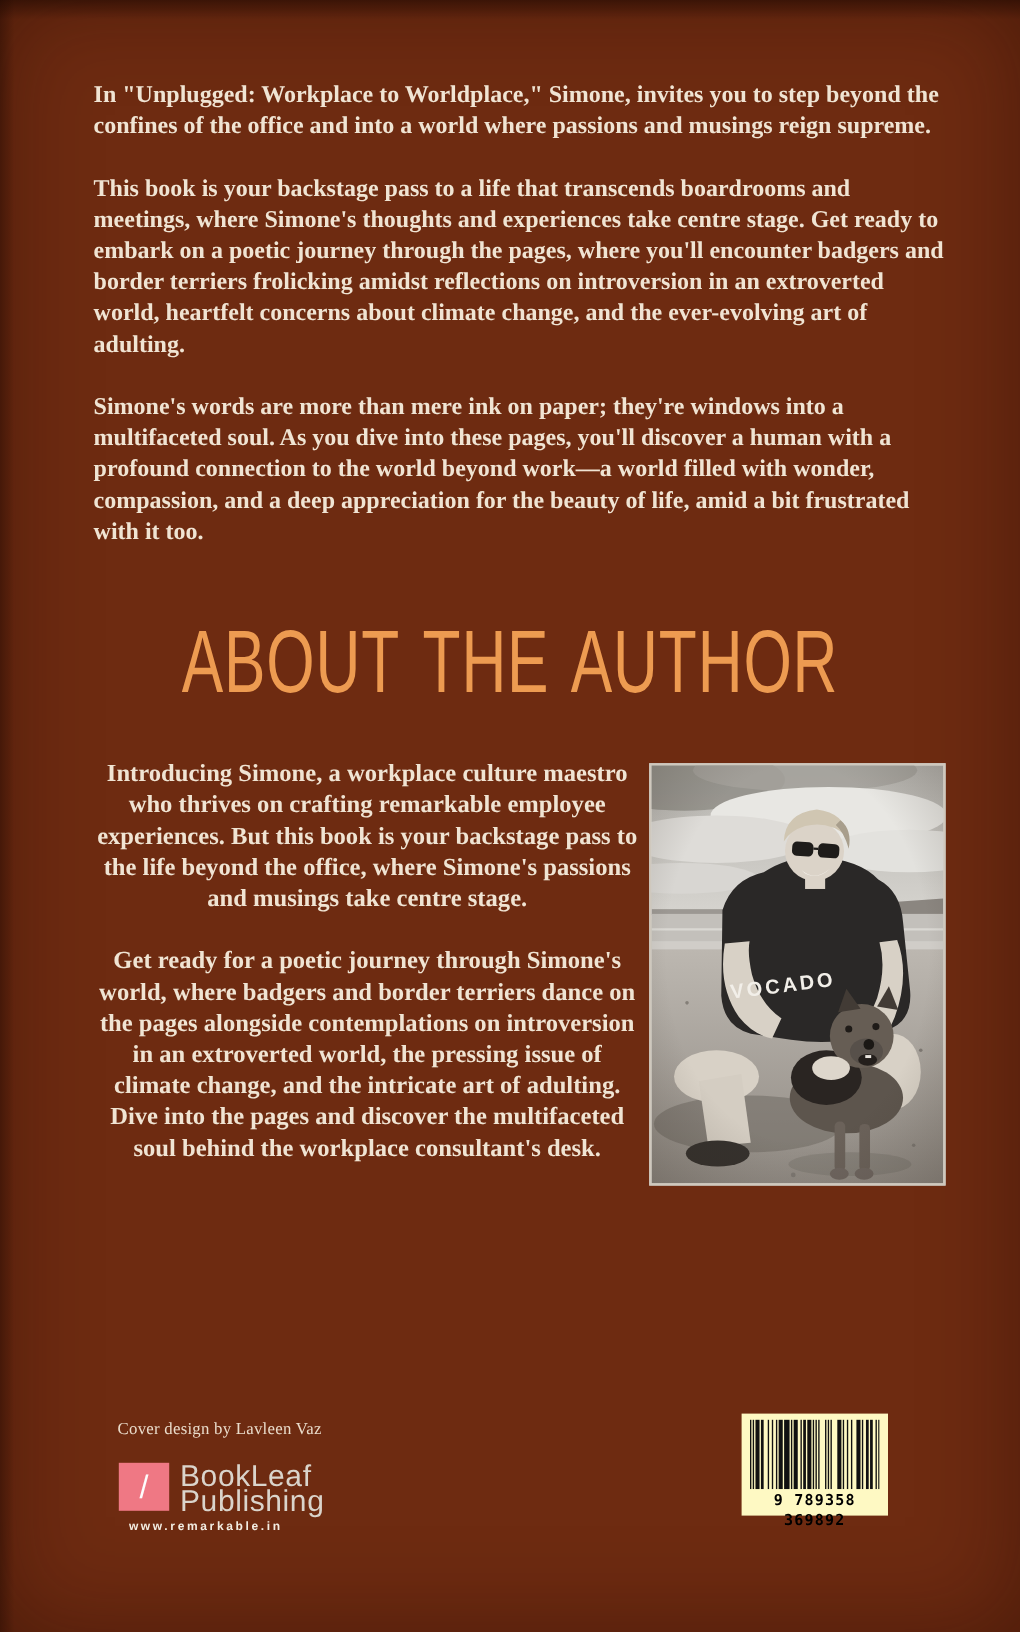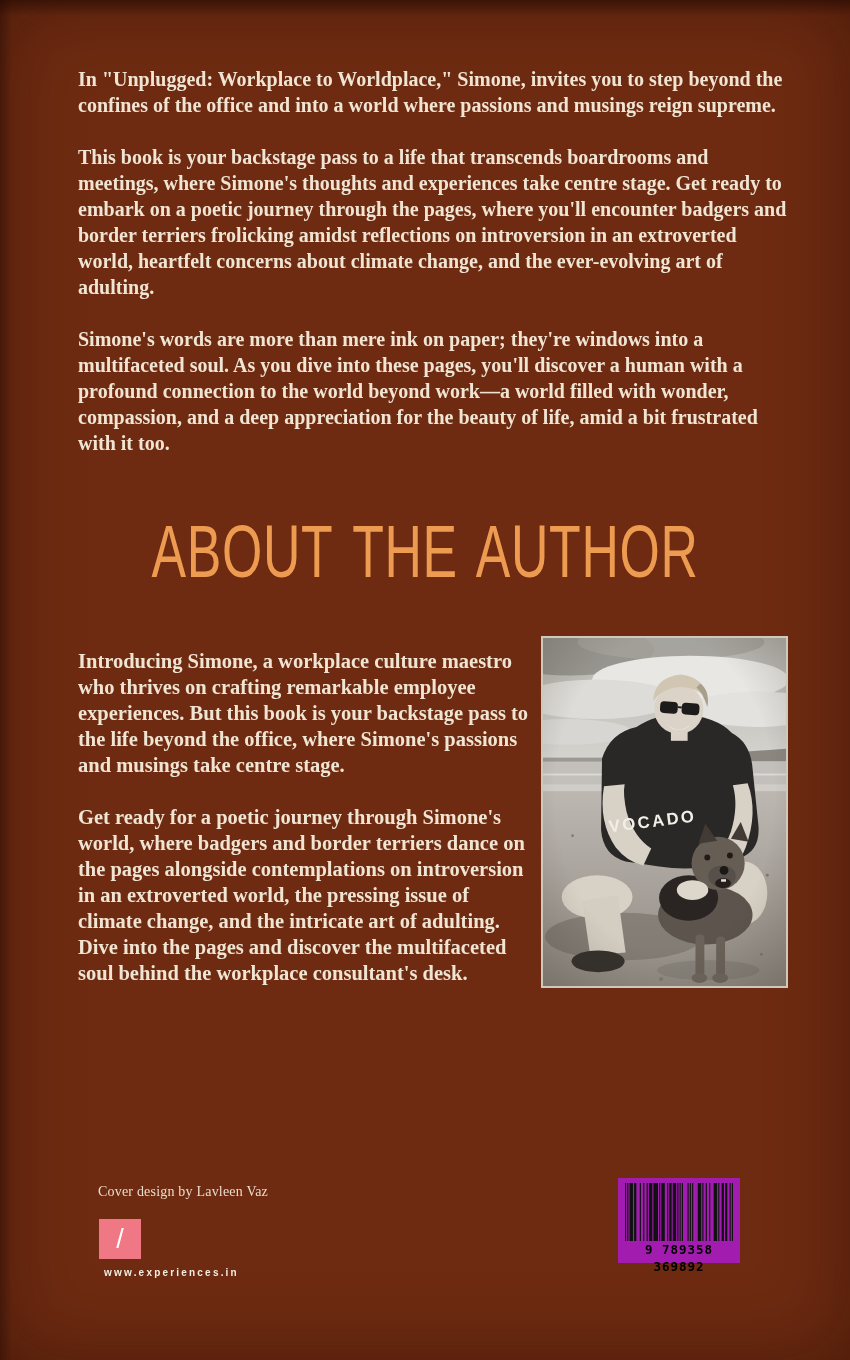--- a/index.html
+++ b/index.html
@@ -25,21 +25,21 @@
   .about-heading{
     position:absolute;top:512px;left:0;width:850px;margin:0;text-align:center;
     font-family:"Liberation Sans",sans-serif;font-weight:normal;
     font-size:74px;line-height:80px;color:#ED9B51;
     transform:scaleX(.70);letter-spacing:1px;word-spacing:8px;
   }
   .about-row{position:absolute;left:78px;top:632px;width:710px;display:flex;}
   .about-text{
     width:456px;color:#F0E4D3;font-weight:bold;font-size:20.5px;line-height:26px;
   }
-  .about-text p{margin:16px 0 26px;}
+  .about-text p{margin:0 0 26px;text-align:center;}
   .photo{
     margin:4px 0 0 auto;width:247px;height:352px;box-sizing:border-box;
     border:2px solid #cfc8bd;background:#c9c6c0;
   }
   .photo svg{display:block;width:100%;height:100%;}
   .credit{
     position:absolute;left:98px;top:1184px;
     font-size:14px;font-weight:normal;color:#EADCCB;letter-spacing:.2px;
   }
   .publisher{position:absolute;left:99px;top:1219px;display:flex;align-items:flex-start;}
@@ -52,21 +52,21 @@
     margin-left:9px;font-family:"Liberation Sans",sans-serif;color:#DAD4CB;
     font-size:25px;line-height:21px;font-weight:300;letter-spacing:.5px;padding-top:1px;
   }
   .pub-url{
     position:absolute;left:99px;top:1267px;width:145px;text-align:center;
     font-family:"Liberation Sans",sans-serif;font-size:10px;font-weight:bold;
     letter-spacing:2.2px;color:#F3EDE2;
   }
   .barcode{
     position:absolute;left:618px;top:1178px;width:122px;height:85px;
-    background:#a21caf;box-sizing:border-box;padding:5px 7px 2px;
+    background:#fef9c3;box-sizing:border-box;padding:5px 7px 2px;
   }
   .barcode svg{display:block;width:100%;height:58px;fill:#111;}
   .isbn{
     font-family:"DejaVu Sans Mono",monospace;font-size:12.5px;font-weight:bold;
     color:#000;text-align:center;line-height:17px;letter-spacing:1px;
   }
 </style>
 </head>
 <body>
 
@@ -178,22 +178,26 @@
     </figure>
   </section>
 
   <footer>
     <div class="credit">Cover design by Lavleen Vaz</div>
 
     <div class="publisher">
       <div class="logo-square">
         <span>/</span>
       </div>
+      <div class="logo-text">
+        <div>BookLeaf</div>
+        <div>Publishing</div>
+      </div>
     </div>
-    <div class="pub-url">www.experiences.in</div>
+    <div class="pub-url">www.remarkable.in</div>
 
     <div class="barcode">
       <svg id="barcode-svg" viewBox="0 0 95 60" preserveAspectRatio="none">
           <rect x="0" y="0" width="1" height="60"></rect>
           <rect x="2" y="0" width="1" height="60"></rect>
           <rect x="4" y="0" width="3" height="60"></rect>
           <rect x="8" y="0" width="2" height="60"></rect>
           <rect x="13" y="0" width="1" height="60"></rect>
           <rect x="16" y="0" width="1" height="60"></rect>
           <rect x="19" y="0" width="1" height="60"></rect>

